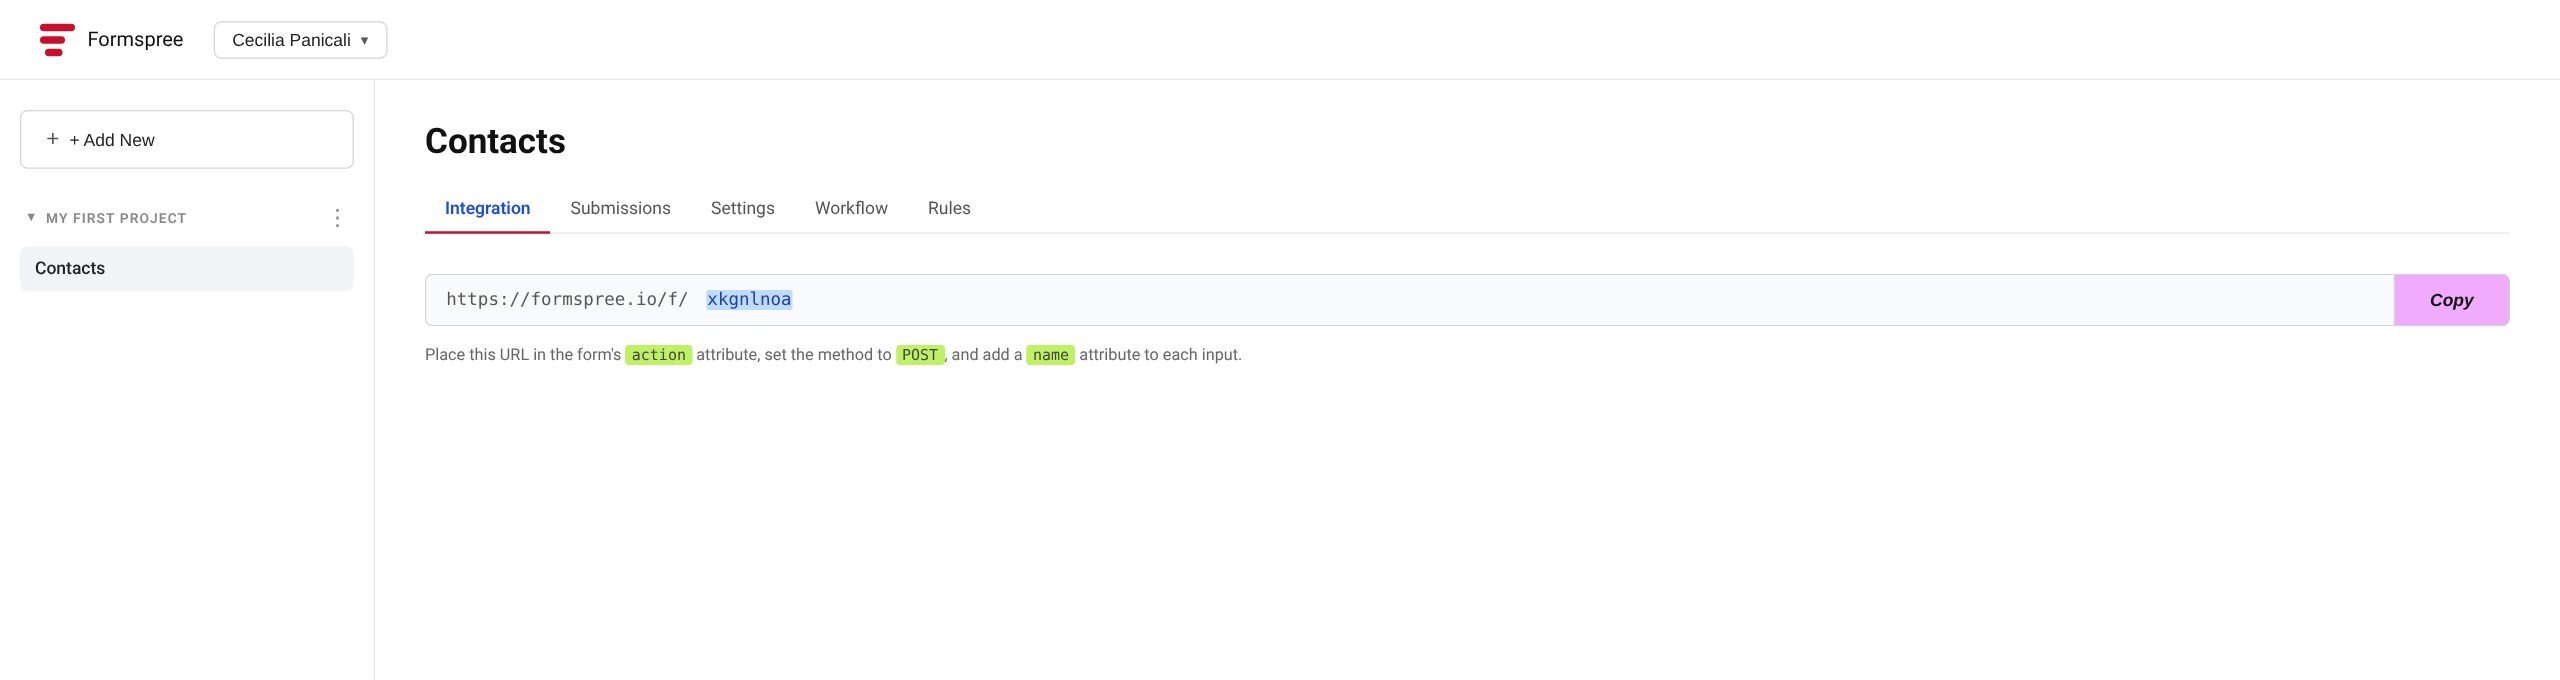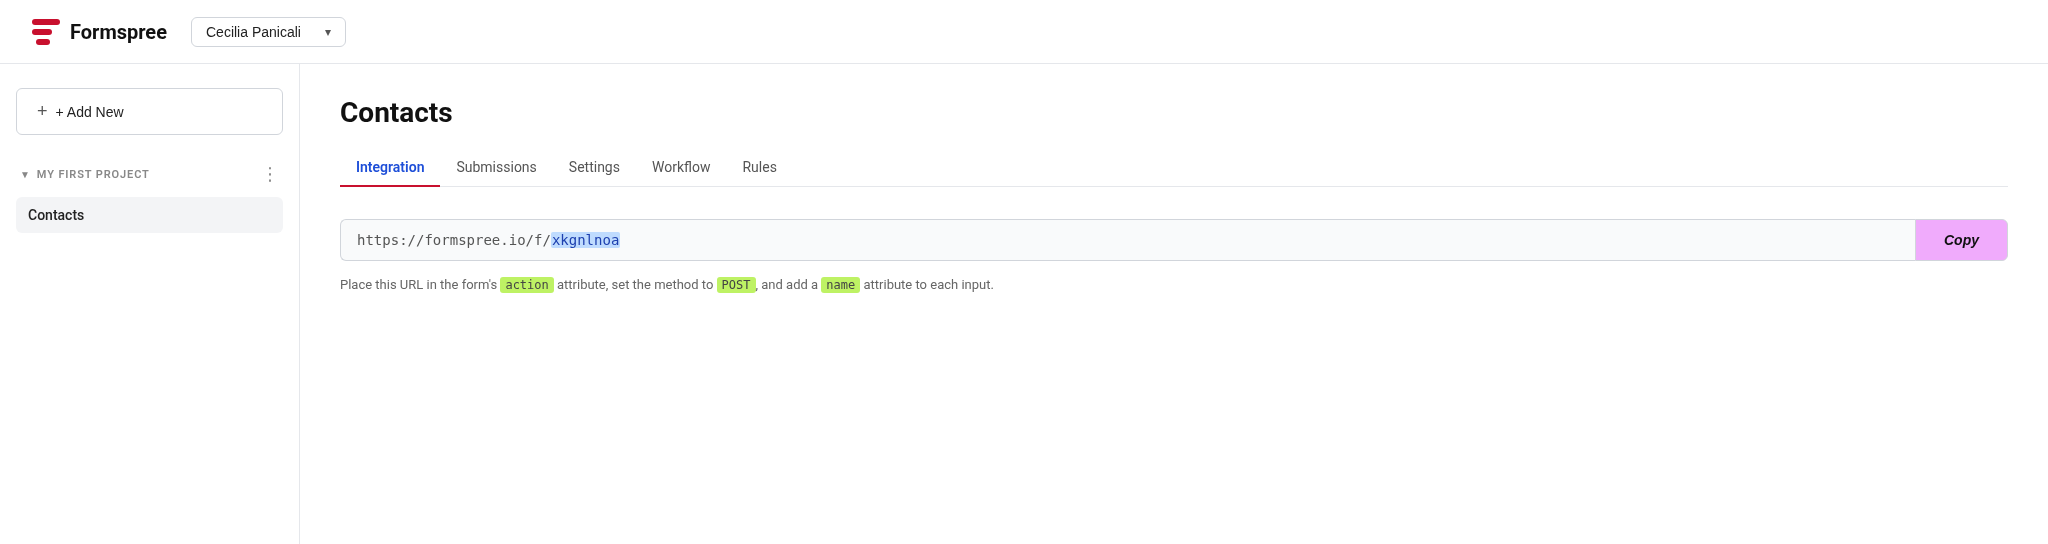--- a/index.html
+++ b/index.html
@@ -48,29 +48,29 @@
       height: 6px;
       border-radius: 3px;
       background: #c8102e;
     }
 
     .logo-bar-1 { width: 28px; }
     .logo-bar-2 { width: 20px; }
     .logo-bar-3 { width: 14px; margin-left: 4px; }
 
     .logo-text {
-      font-size: 20px;
-      font-weight: 700;
+      font-size: 16px;
+      font-weight: 400;
       color: #111;
     }
 
     .user-selector {
       display: flex;
       align-items: center;
-      gap: 24px;
+      gap: 8px;
       border: 1px solid #d1d5db;
       border-radius: 6px;
       padding: 6px 14px;
       cursor: pointer;
       font-size: 14px;
       color: #222;
       background: #fff;
     }
 
     .chevron-down {
@@ -287,20 +287,21 @@
 
     .url-plain {
       color: #555;
     }
 
     .url-hash {
       background: #bfdbfe;
       color: #1e40af;
       border-radius: 2px;
       padding: 0 1px;
+      margin-left: 14px;
     }
   </style>
 </head>
 <body>
 
 <header class="header">
   <div class="header-left">
     <div class="logo">
       <div class="logo-icon">
         <div class="logo-bar logo-bar-1"></div>

